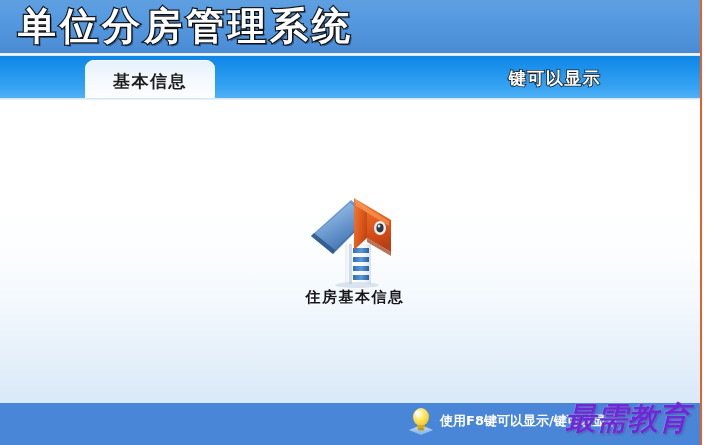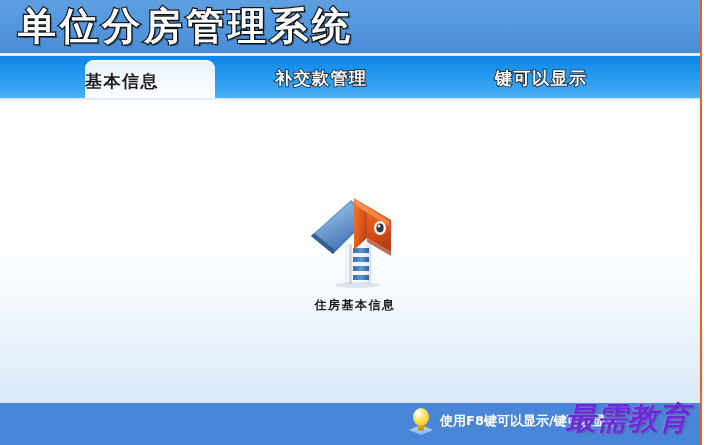--- a/index.html
+++ b/index.html
@@ -74,21 +74,21 @@
     height: 3px;
     background: linear-gradient(180deg, #cfe2f6 0%, #eaf3fc 60%, #f7fbff 100%);
   }
 
   .tab {
     position: absolute;
     top: 0;
     height: 44px;
     display: flex;
     align-items: center;
-    justify-content: flex-start;
+    justify-content: center;
     font-size: 17px;
     font-weight: bold;
     letter-spacing: 1.5px;
     white-space: nowrap;
     cursor: pointer;
   }
   .tab.inactive {
     color: #ffffff;
     -webkit-text-stroke: 1.6px #1a1f26;
     paint-order: stroke fill;
@@ -125,22 +125,21 @@
     text-align: center;
     cursor: pointer;
   }
   .shortcut-icon {
     width: 100px;
     height: 96px;
     margin: 0 auto;
     display: block;
   }
   .shortcut-label {
-    margin-top: 9px;
-    font-size: 12px;
+    font-size: 15px;
     font-weight: bold;
     letter-spacing: 1.5px;
     color: #16181b;
     text-shadow: 0.5px 0.5px 0 rgba(255,255,255,0.7);
     font-family: Liberation Serif, serif;
   }
 
   
   .statusbar {
     position: absolute;
@@ -211,23 +210,20 @@
 <div class="app">
 
   <div class="header">
     <div class="header-title">单位分房管理系统</div>
   </div>
   <div class="header-divider"></div>
 
   <div class="tabstrip">
     <div class="tab active" style="left:85px; width:130px;">
       <span>基本信息</span>
-    </div>
-    <div class="tab inactive" style="left:275px; width:140px;">
-      <span>补交款管理</span>
     </div>
     <div class="tab inactive" style="left:495px; width:120px;">
       <span>键可以显示</span>
     </div>
   </div>
   <div class="tabstrip-bottomline"></div>
 
   <div class="content">
 
     <div class="shortcut">

